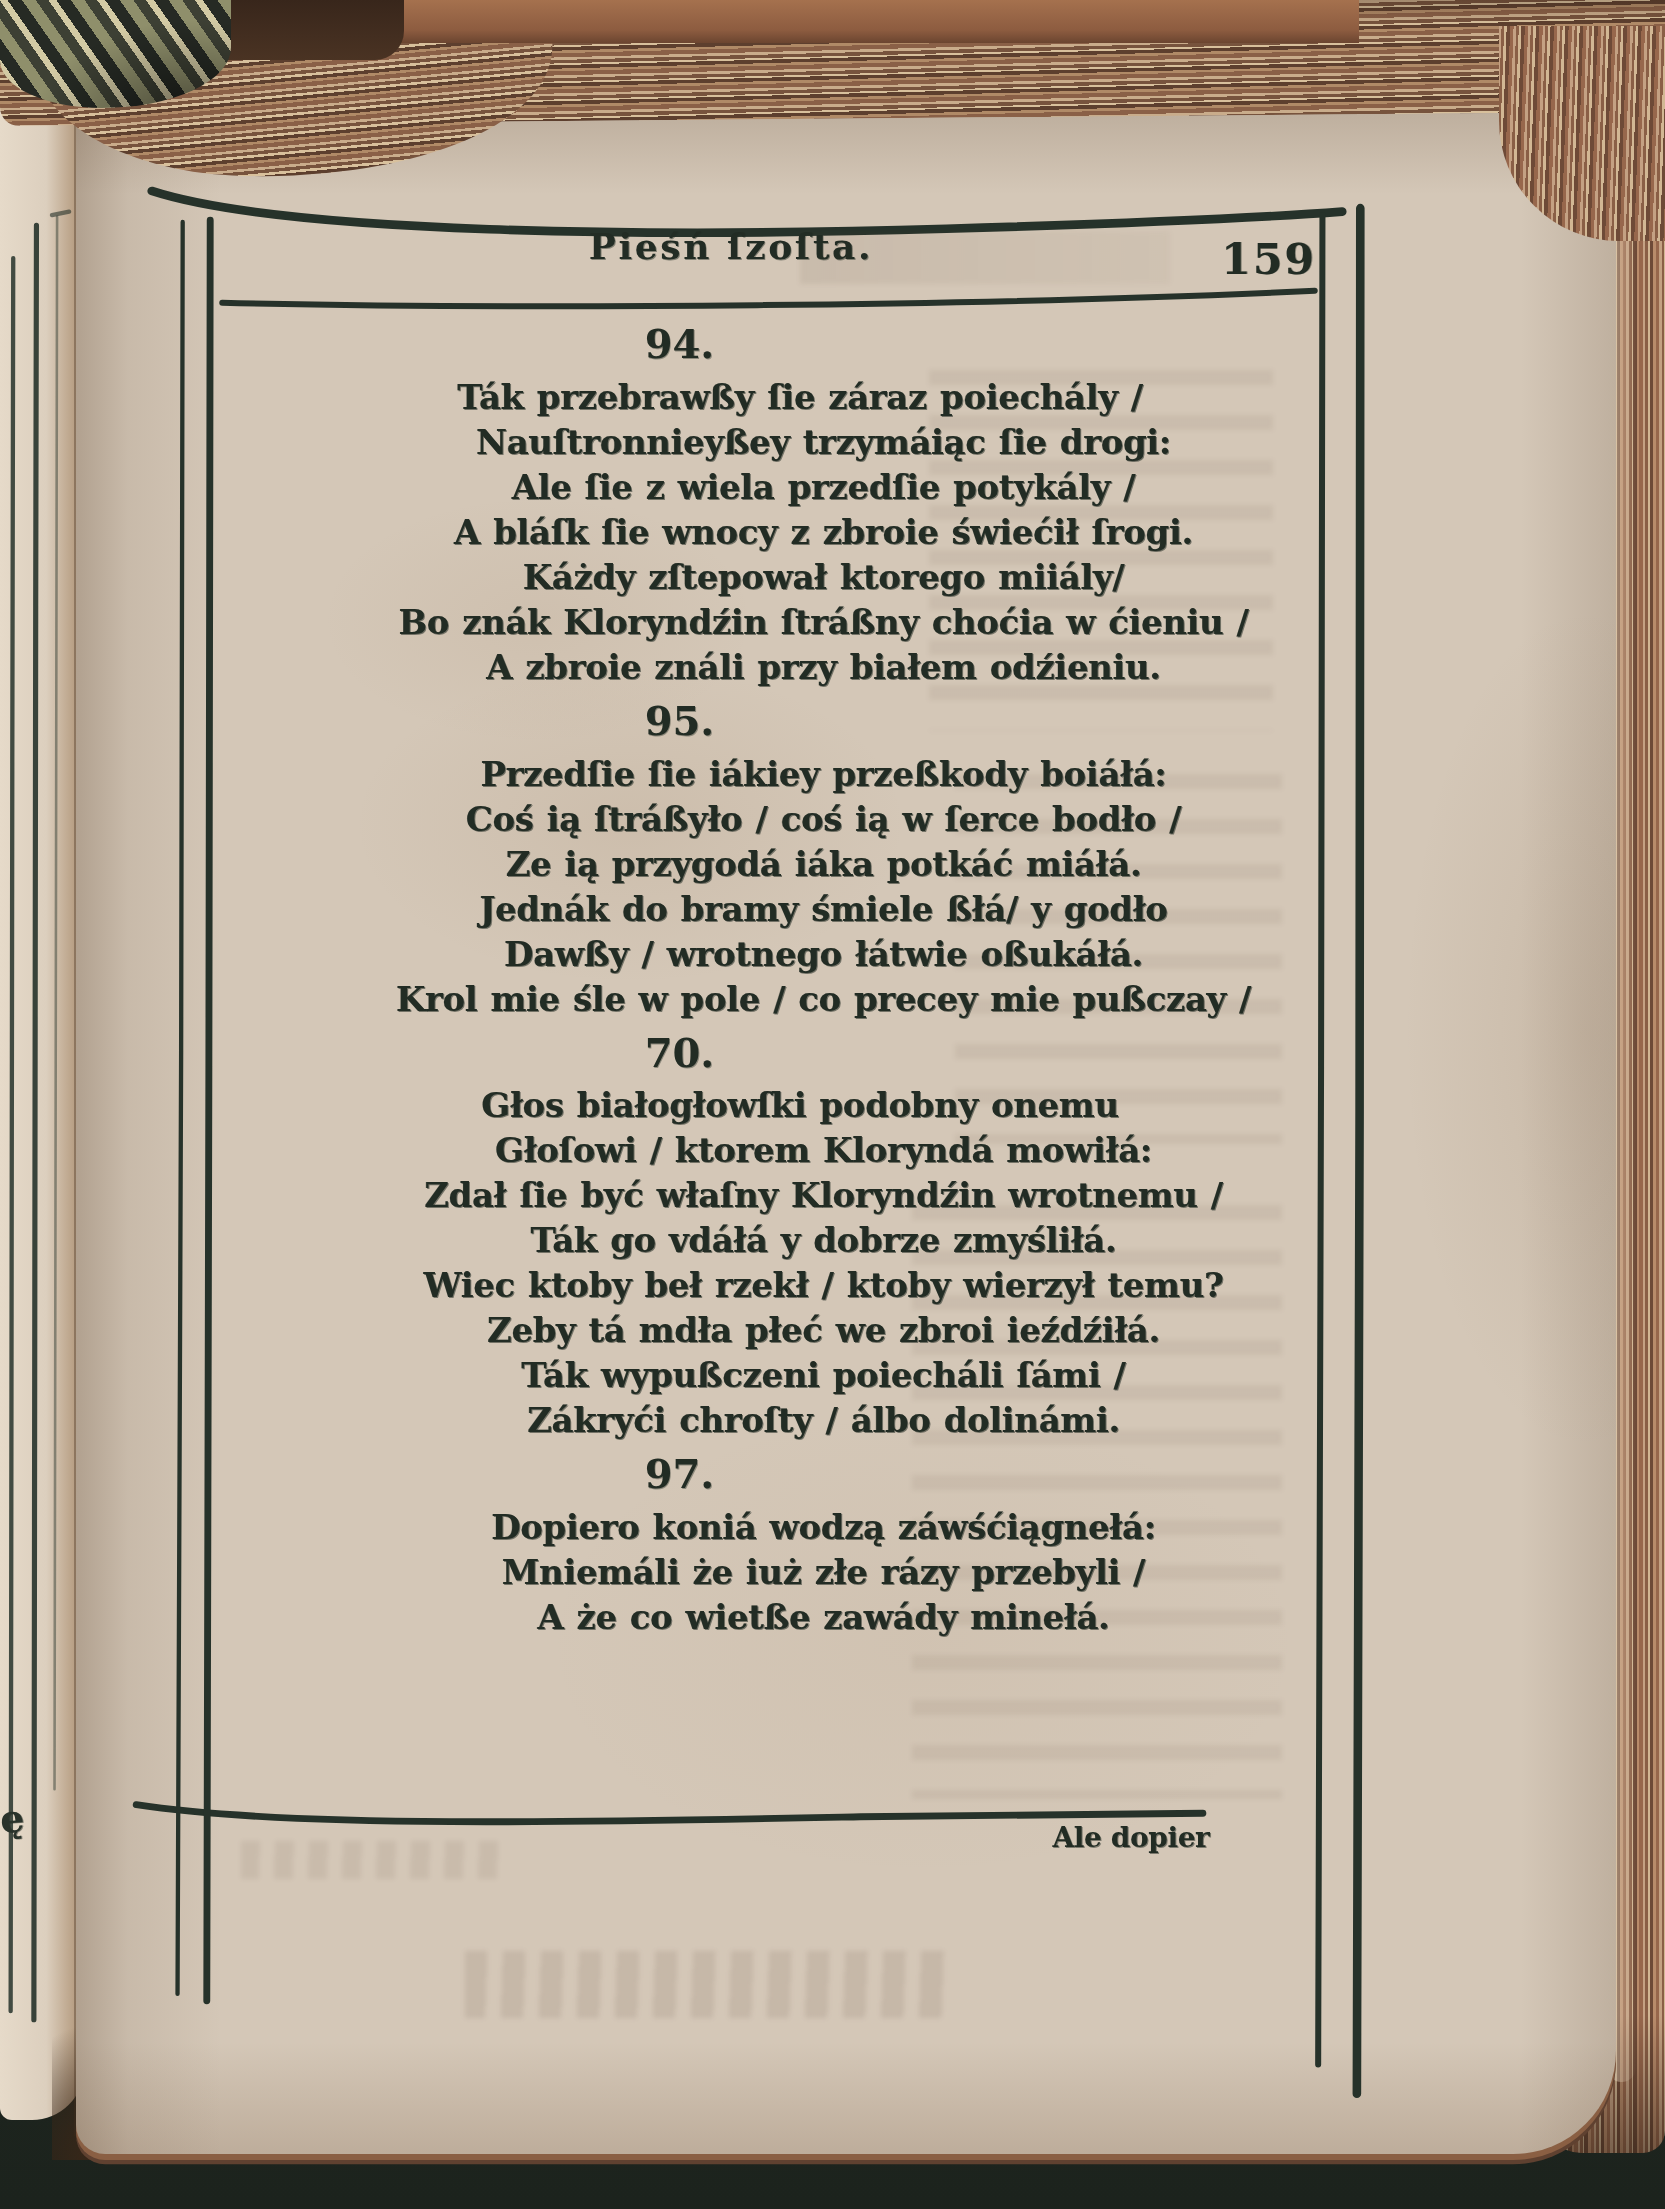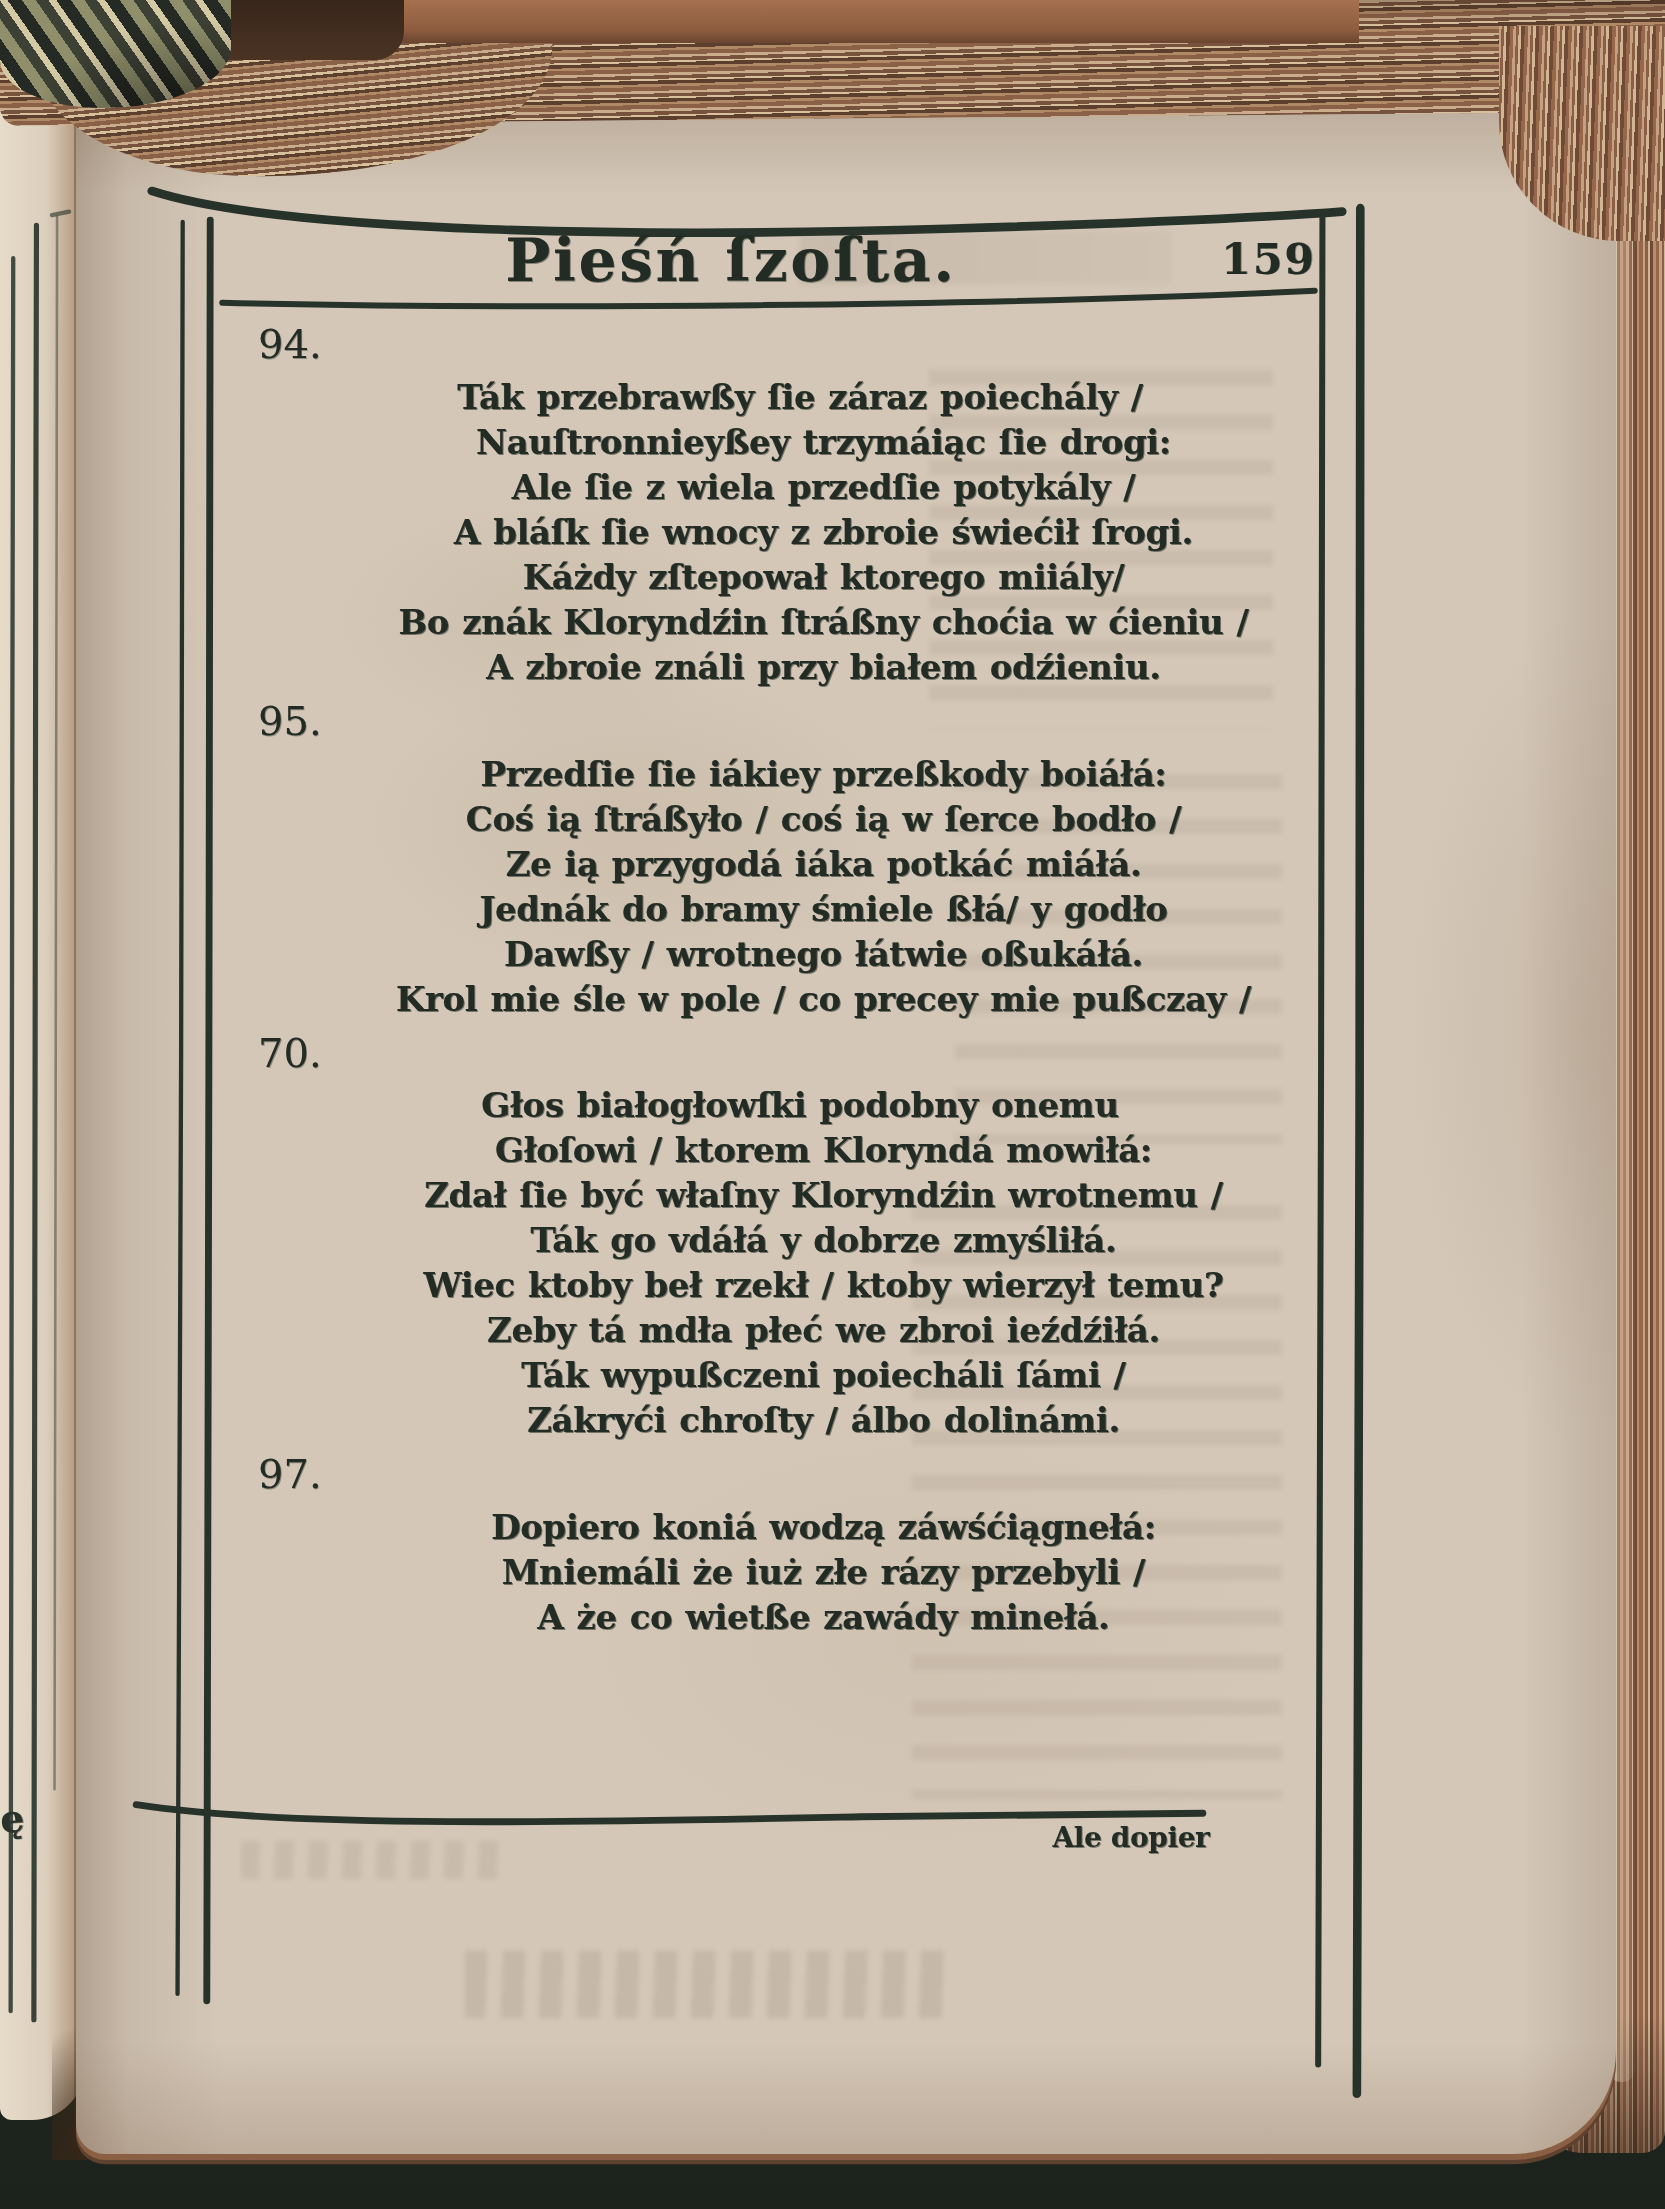--- a/index.html
+++ b/index.html
@@ -74,28 +74,28 @@
         #8f8f6b 0 11.2px,#3d4034 11.2px 21.5px,#d3caa4 21.5px 28px,#262a24 28px 40px);
     border-radius:0 0 70% 55%;}
   .band-right-curve{position:absolute;left:1499px;top:26px;width:167px;height:215px;
     background:repeating-linear-gradient(92deg,
         #c4a183 0 2.6px,#8a5f46 2.6px 5.2px,#d2b794 5.2px 7.7px,#6e4a37 7.7px 11.2px,#97674c 11.2px 14.6px);
     border-radius:0 0 0 120px;}
 
   
   .ink{color:#222c24;text-align:center;}
   .page-title{position:absolute;left:344px;top:225px;width:774px;text-align:center;
-    font-size:60px;font-weight:700;letter-spacing:2.6px;color:#222c24;
+    font-size:36px;font-weight:700;letter-spacing:2.6px;color:#222c24;
     text-shadow:0.9px 0.9px 0 rgba(34,44,36,.45);}
   .folio{position:absolute;left:1217px;top:234px;width:103px;text-align:center;
     font-size:43px;font-weight:700;color:#222c24;letter-spacing:1.7px;
     text-shadow:0.9px 0 0 rgba(34,44,36,.4);}
   .text-block{position:absolute;left:258px;top:320px;width:1084px;}
   .stanza{margin:0 0 6.9px 0;}
-  .stanza-number{width:843px;text-align:left;font-size:40px;font-weight:400;
+  .stanza-number{width:843px;text-align:center;font-size:40px;font-weight:700;
     line-height:48px;margin-bottom:6.9px;color:#222c24;
     text-shadow:0.9px 0.9px 0 rgba(34,44,36,.4);}
   .stanza-line{font-size:34px;font-weight:700;line-height:45px;margin-left:47px;
     color:#222c24;letter-spacing:-0.4px;word-spacing:1.7px;white-space:nowrap;
     text-shadow:1px 0.5px 0 rgba(34,44,36,.55), -0.3px -0.3px 0 rgba(34,44,36,.3);}
   .stanza-line.first{margin-left:0;}
   .catchword{position:absolute;left:946px;top:1821px;width:370px;text-align:center;
     font-size:28px;font-weight:700;color:#222c24;letter-spacing:-0.4px;
     text-shadow:1px 0.5px 0 rgba(34,44,36,.5);}
   .edge-letter{position:absolute;left:0px;top:1796px;font-size:38px;font-weight:700;

